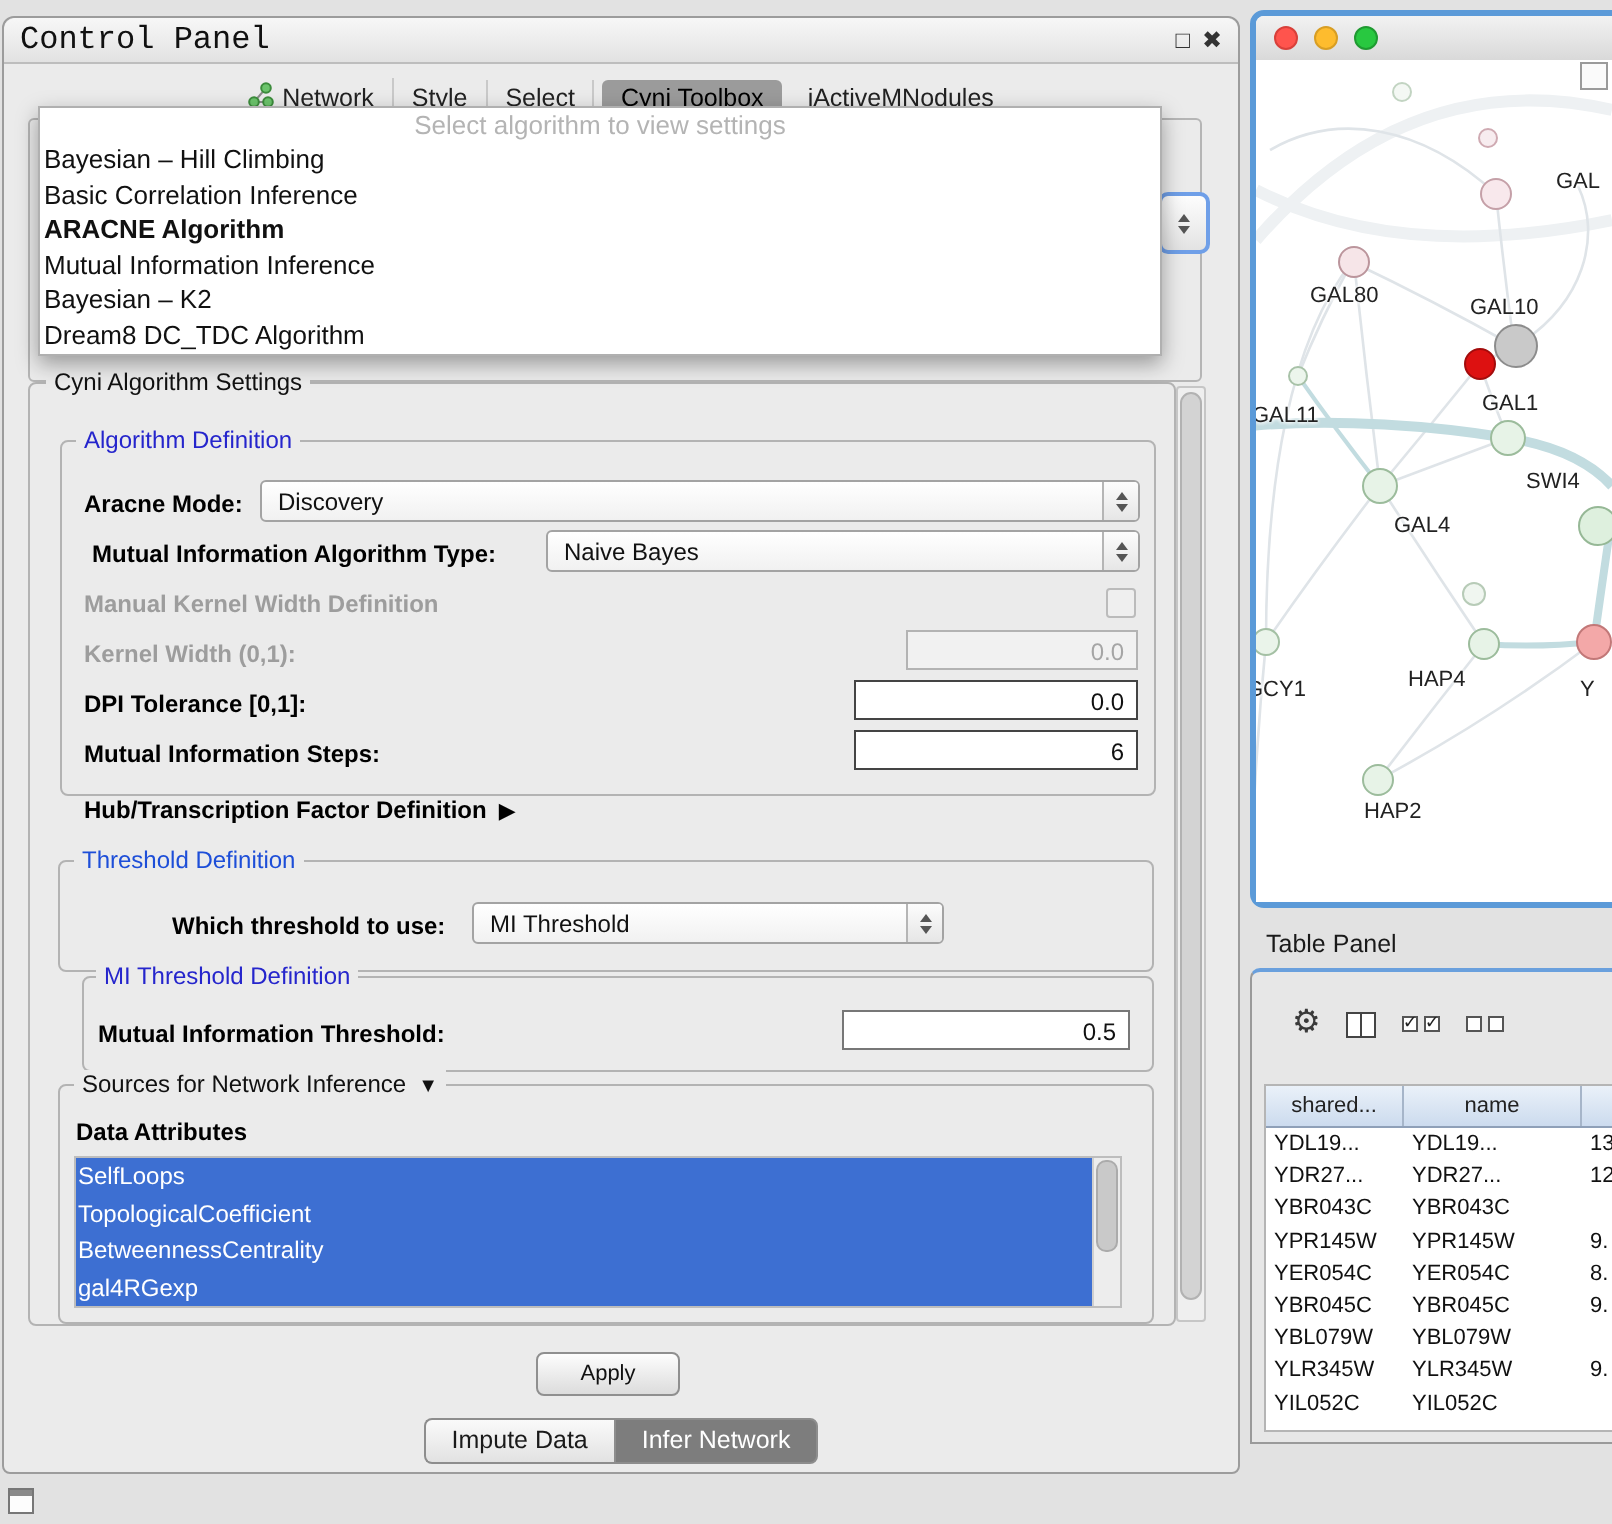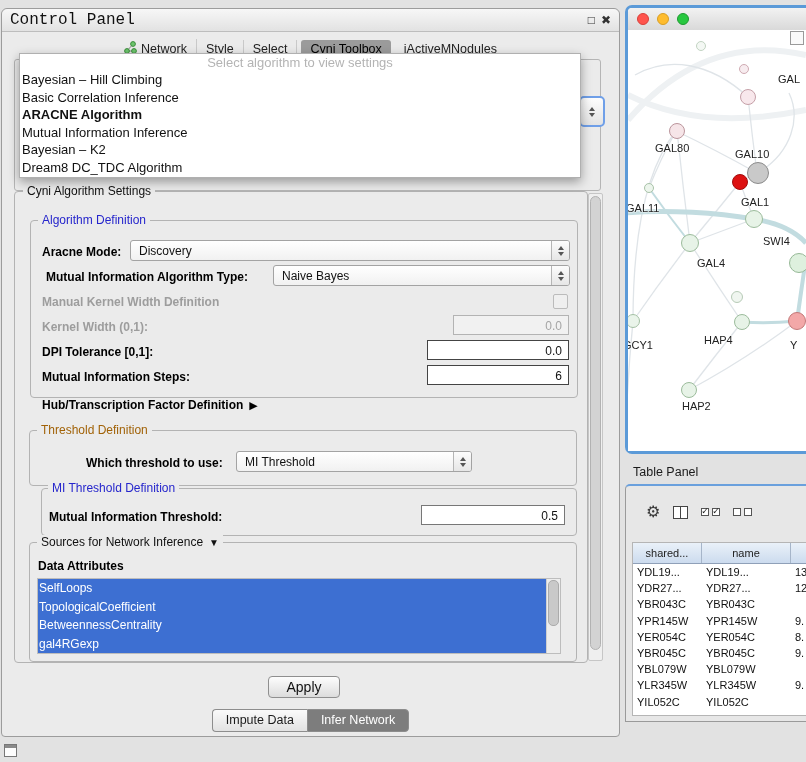--- a/index.html
+++ b/index.html
@@ -42,21 +42,21 @@
   .fs-legend{position:absolute;top:-8px;padding:0 4px;background:#ebebeb;font-size:12px;line-height:14px;}
   .settings-fs{left:12px;top:182px;width:572px;height:470px;}
   .settings-scroll{position:absolute;left:586px;top:184px;width:13px;height:466px;background:#efefef;
                    border:1px solid #c6c6c6;border-radius:2px;}
   .settings-scroll .thumb{position:absolute;left:1px;right:1px;top:2px;height:452px;background:#d3d3d3;
                    border:1px solid #b2b2b2;border-radius:6px;}
 
   .lbl{position:absolute;font-weight:bold;color:#000;height:16px;line-height:16px;white-space:nowrap;}
   .lbl.dis{color:#9d9d9d;}
   .legend-blue{color:#2525cc;}
-  .legend-green{color:#a16207;}
+  .legend-green{color:#1d4ed8;}
 
   
   .combo{position:absolute;height:21px;border:1px solid #a3a3a3;border-radius:3px;
          background:linear-gradient(#ffffff,#f1f1f1);line-height:21px;padding-left:8px;box-sizing:border-box;}
   .stepper{position:absolute;right:0;top:0;bottom:0;width:17px;border-left:1px solid #b5b5b5;
            background:linear-gradient(#fcfcfc,#e6e6e6);border-radius:0 2px 2px 0;
            display:flex;flex-direction:column;align-items:center;justify-content:center;gap:2px;}
   .tri-up{width:0;height:0;border-left:3.5px solid transparent;border-right:3.5px solid transparent;border-bottom:4px solid #555;}
   .tri-dn{width:0;height:0;border-left:3.5px solid transparent;border-right:3.5px solid transparent;border-top:4px solid #555;}
 
@@ -71,21 +71,21 @@
 
   
   .attr-list{position:absolute;left:22px;top:386px;width:522px;height:74px;background:#fff;
              border:1px solid #bdbdbd;overflow:hidden;}
   .attr-item{height:18.5px;line-height:18.5px;padding-left:1px;background:#3d6fd2;color:#fff;font-size:12px;
              width:calc(100% - 13px);box-sizing:border-box;}
   .attr-scroll{position:absolute;right:0;top:0;bottom:0;width:13px;background:#ededed;border-left:1px solid #cfcfcf;}
   .attr-scroll .thumb{position:absolute;left:1px;right:1px;top:1px;height:44px;background:#c9c9c9;border:1px solid #ababab;border-radius:5px;}
 
   .apply-btn{position:absolute;left:266px;top:667px;width:72px;height:22px;border:1px solid #8f8f8f;border-radius:4px;
-             background:linear-gradient(#fdfdfd,#dcdcdc);font-size:14px;font-family:inherit;color:#111;}
+             background:linear-gradient(#fdfdfd,#dcdcdc);font-size:11px;font-family:inherit;color:#111;}
 
   .bottom-tabs{position:absolute;left:0;right:0;top:700px;display:flex;justify-content:center;}
   .btab{height:21px;line-height:21px;padding:0 13px;border:1px solid #8d8d8d;background:linear-gradient(#fafafa,#e2e2e2);
         color:#1a1a1a;font-size:12.5px;border-right-width:0;}
   .btab:first-child{border-radius:4px 0 0 4px;}
   .btab:last-child{border-radius:0 4px 4px 0;border-right-width:1px;}
   .btab.active{background:#7d7d7d;color:#fff;}
 
   
   .net-window{position:absolute;left:625px;top:5px;width:190px;height:449px;border:3px solid #5b9ad8;
@@ -306,21 +306,21 @@
         <path class="e-thin" d="M748,97 C710,62 668,56 635,75"></path>
         <path class="e-thin" d="M758,173 C792,152 801,118 789,93"></path>
         <path class="e-thin" d="M689,390 Q745,360 797,321"></path>
         <path class="e-teal" stroke-width="5" d="M625,213 C668,209 718,213 754,219 C779,223 795,231 806,243"></path>
         <path class="e-teal" stroke-width="4" d="M806,258 Q801,292 797,321"></path>
         <path class="e-teal" stroke-width="3" d="M797,321 Q768,324 742,322"></path>
         <path class="e-teal" stroke-width="2" d="M649,188 Q668,215 690,243"></path>
       </svg>
       <div id="net-nodes">
           <div class="gnode" style="left: 112px; top: 59px; height: 16px; width: 16px; background: rgb(248, 232, 236); border-color: rgb(197, 160, 168);"></div>
-          <div class="gnode-label" style="left: 150px; top: 43px;">GAL</div>
+          <div class="gnode-label" style="left: 150px; top: 55px;">GAL</div>
           <div class="gnode" style="left: 41px; top: 93px; height: 16px; width: 16px; background: rgb(246, 229, 232); border-color: rgb(187, 149, 156);"></div>
           <div class="gnode-label" style="left: 27px; top: 112px;">GAL80</div>
           <div class="gnode" style="left: 119px; top: 132px; height: 22px; width: 22px; background: rgb(201, 201, 201); border-color: rgb(140, 140, 140);"></div>
           <div class="gnode-label" style="left: 107px; top: 118px;">GAL10</div>
           <div class="gnode" style="left: 104px; top: 144px; height: 16px; width: 16px; background: rgb(221, 17, 17); border-color: rgb(163, 12, 12);"></div>
           <div class="gnode" style="left: 16px; top: 153px; height: 10px; width: 10px; background: rgb(236, 245, 236); border-color: rgb(168, 194, 168);"></div>
           <div class="gnode-label" style="left: -2px; top: 172px;">GAL11</div>
           <div class="gnode" style="left: 117px; top: 180px; height: 18px; width: 18px; background: rgb(231, 243, 231); border-color: rgb(156, 188, 156);"></div>
           <div class="gnode-label" style="left: 113px; top: 166px;">GAL1</div>
           <div class="gnode" style="left: 161px; top: 223px; height: 20px; width: 20px; background: rgb(222, 240, 222); border-color: rgb(150, 184, 150);"></div>

